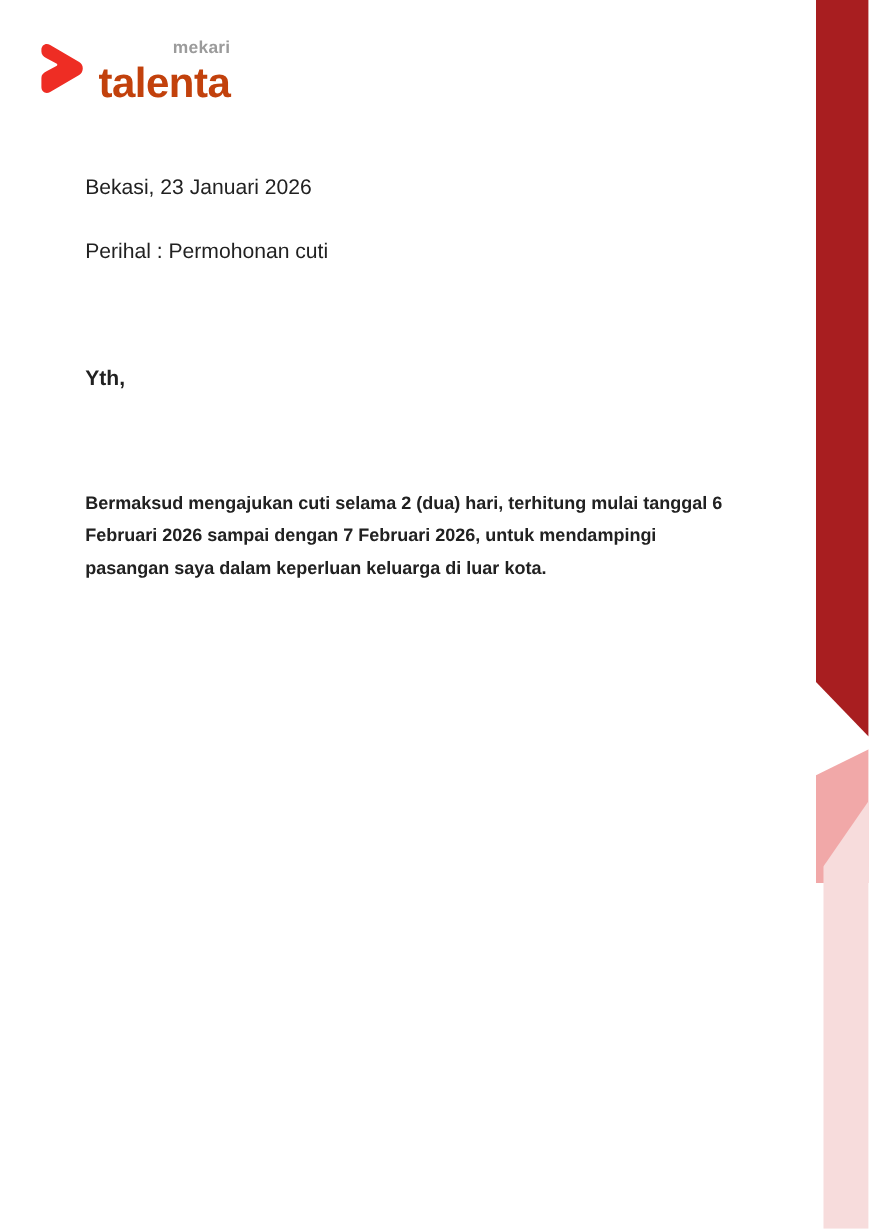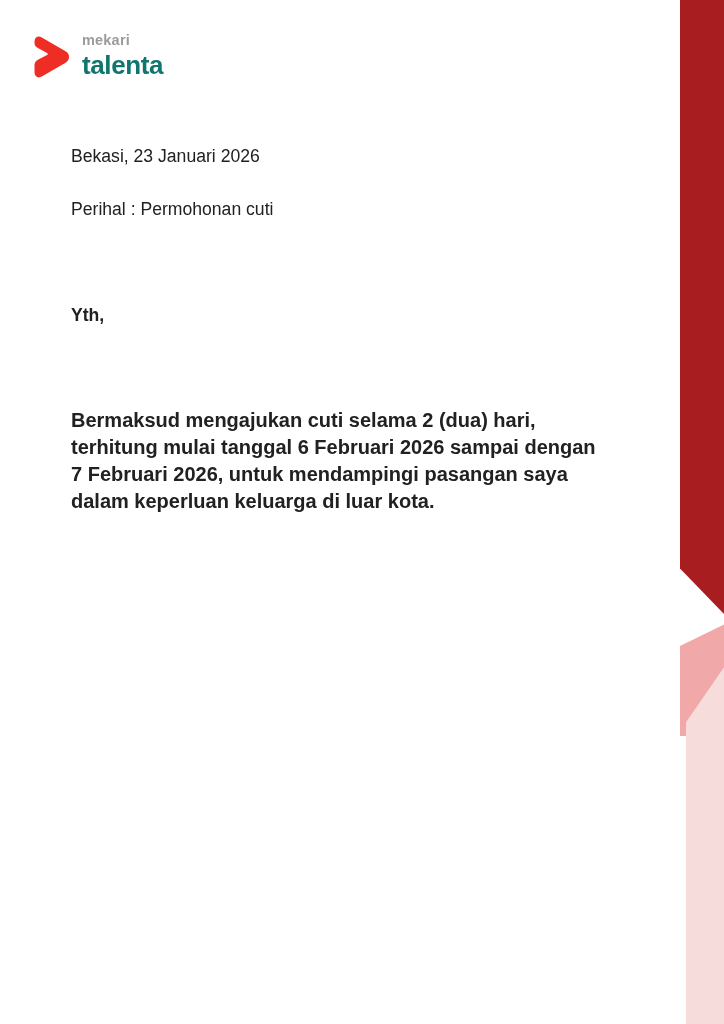--- a/index.html
+++ b/index.html
@@ -61,20 +61,21 @@
   }
 
   
   .logo {
     position: absolute;
     left: 30px;
     top: 32px;
     display: flex;
     align-items: flex-start;
     gap: 10px;
+    text-align: right;
   }
   .logo-mark {
     width: 42px;
     height: 44px;
     display: block;
     flex: 0 0 auto;
     margin-top: 3px;
   }
   .logo-words {
     display: flex;
@@ -83,43 +84,43 @@
     padding-top: 1px;
   }
   .logo-mekari {
     font-size: 14.5px;
     font-weight: 600;
     letter-spacing: 0.2px;
     color: #9B9B9B;
     margin-bottom: 4px;
   }
   .logo-talenta {
-    font-size: 26px;
+    font-size: 35px;
     font-weight: 700;
     letter-spacing: -0.4px;
-    color: #0f766e;
+    color: #c2410c;
   }
 
   
   .letter {
     position: absolute;
     left: 71px;
     top: 116px;
     width: 540px;
   }
   .block {
     font-size: 17.6px;
     line-height: 26.6px;
     color: #212121;
     white-space: pre-line;
   }
   .block + .block { margin-top: 26px; font-weight: bold; }
 
   .para {
-    font-size: 20px;
+    font-size: 15px;
     line-height: 26.8px;
     color: #212121;
     text-align: left;
   }
 </style>
 </head>
 <body>
 
 <div class="page">
 

